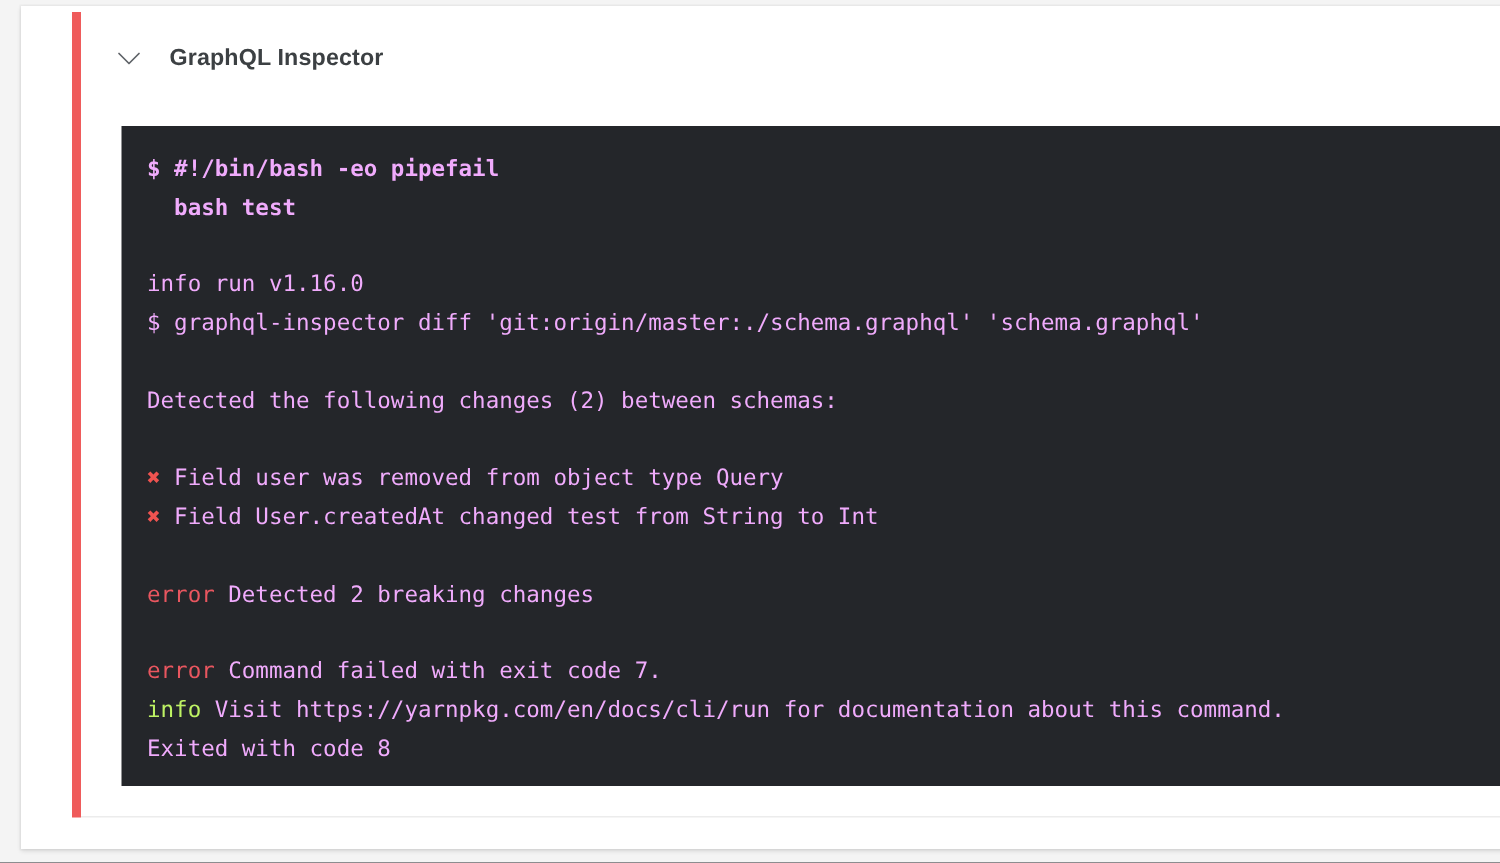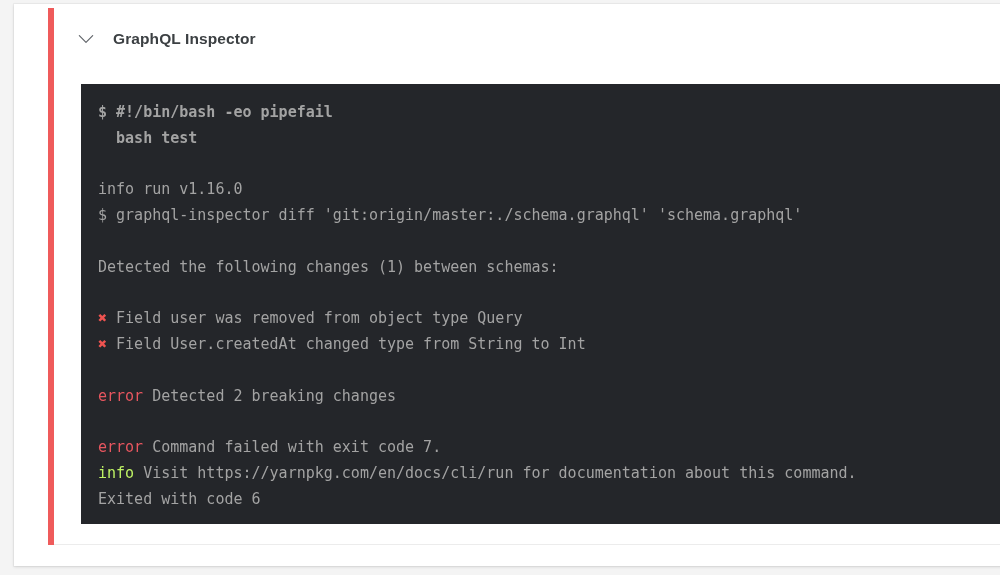--- a/index.html
+++ b/index.html
@@ -97,21 +97,21 @@
   .line.blank {
     height: 25.8px;
   }
   .line.bold {
     font-weight: bold;
     color: #ffffff;
   }
   .tok-error  { color: #e8565f; }
   .tok-info   { color: #bef264; }
   .tok-mark   { color: #ef5350; font-weight: bold; }
-  .tok-plain  { color: #a3a3a3; }
+  .tok-plain  { color: #f0abfc; }
 
   
   .divider {
     position: absolute;
     left: 40px;
     top: 540px;
     right: 0;
     height: 1px;
     background: #ececec;
   }
@@ -133,29 +133,29 @@
     </div>
 
     <div class="terminal">
       <div class="term-inner" id="term-inner">
           <div class="line bold"><span class="tok-plain">$ #!/bin/bash -eo pipefail</span></div>
           <div class="line bold"><span class="tok-plain">  bash test</span></div>
           <div class="line blank"></div>
           <div class="line"><span class="tok-plain">info run v1.16.0</span></div>
           <div class="line"><span class="tok-plain">$ graphql-inspector diff 'git:origin/master:./schema.graphql' 'schema.graphql'</span></div>
           <div class="line blank"></div>
-          <div class="line"><span class="tok-plain">Detected the following changes (1) between schemas:</span></div>
+          <div class="line"><span class="tok-plain">Detected the following changes (2) between schemas:</span></div>
           <div class="line blank"></div>
           <div class="line"><span class="tok-mark">✖</span><span class="tok-plain"> Field user was removed from object type Query</span></div>
-          <div class="line"><span class="tok-mark">✖</span><span class="tok-plain"> Field User.createdAt changed type from String to Int</span></div>
+          <div class="line"><span class="tok-mark">✖</span><span class="tok-plain"> Field User.createdAt changed test from String to Int</span></div>
           <div class="line blank"></div>
           <div class="line"><span class="tok-error">error</span><span class="tok-plain"> Detected 2 breaking changes</span></div>
           <div class="line blank"></div>
           <div class="line"><span class="tok-error">error</span><span class="tok-plain"> Command failed with exit code 7.</span></div>
           <div class="line"><span class="tok-info">info</span><span class="tok-plain"> Visit https://yarnpkg.com/en/docs/cli/run for documentation about this command.</span></div>
-          <div class="line"><span class="tok-plain">Exited with code 6</span></div>
+          <div class="line"><span class="tok-plain">Exited with code 8</span></div>
         </div>
     </div>
 
     <div class="divider"></div>
 
   </div>
 </div>
 
 </body></html>

